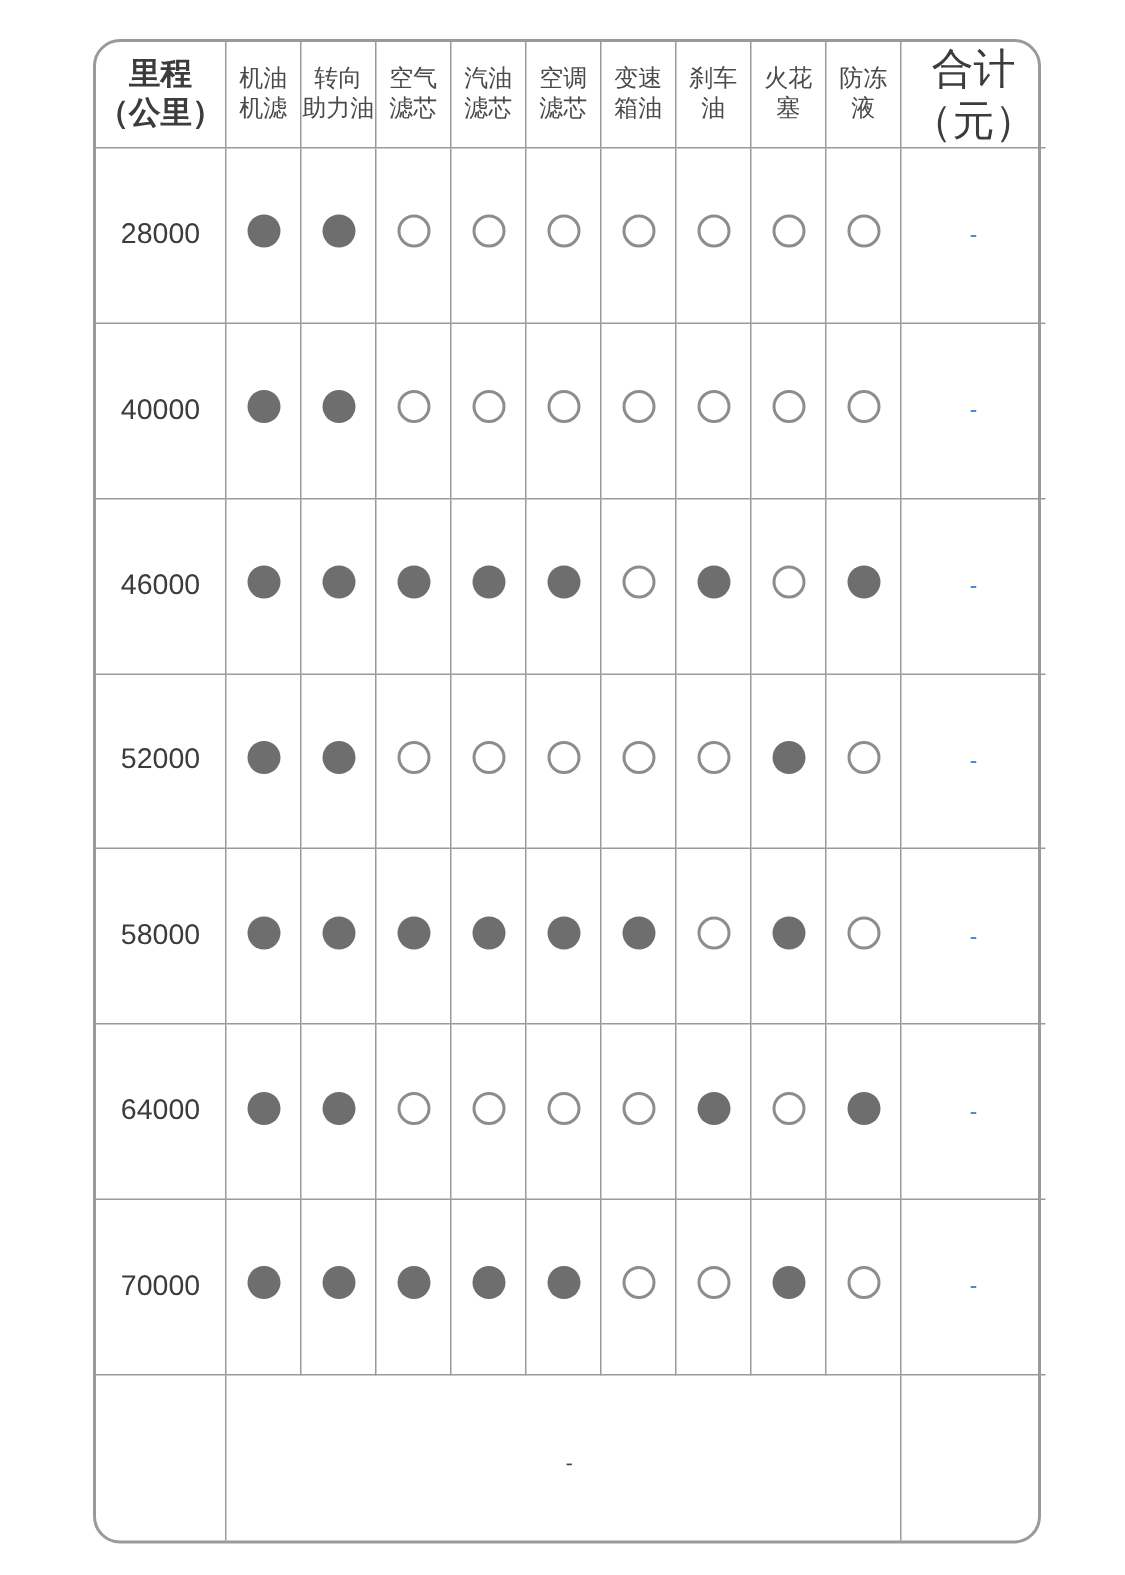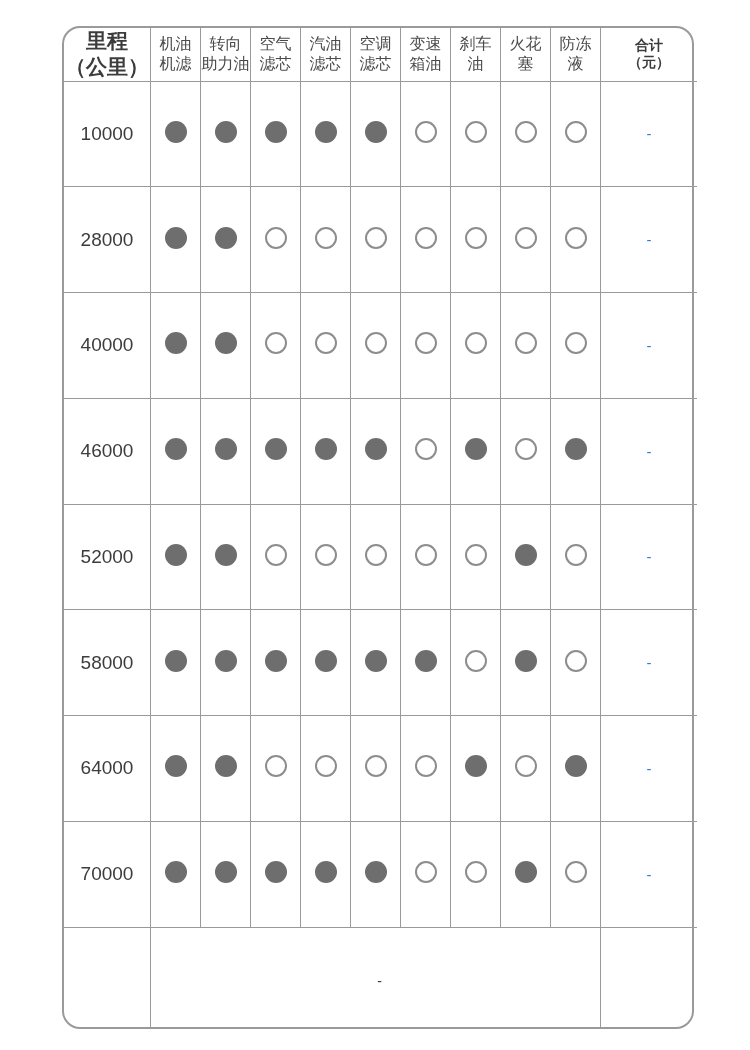--- a/index.html
+++ b/index.html
@@ -60,22 +60,22 @@
     font-weight: bold;
     line-height: 1.25;
     color: #3c3c3c;
   }
   .hdr-item {
     font-size: 16px;
     line-height: 1.25;
     color: #4a4a4a;
   }
   .hdr-total {
-    font-size: 14px;
-    font-weight: bold;
+    font-size: 28px;
+    font-weight: normal;
     line-height: 1.25;
     color: #3c3c3c;
   }
   .mileage-cell {
     font-size: 19px;
     color: #3c3c3c;
   }
   .dot {
     display: inline-block;
     width: 22px;
@@ -157,33 +157,20 @@
           <div class="hdr-item">液</div>
         </th>
         <th class="col-total">
           <div class="hdr-total">合计</div>
           <div class="hdr-total">（元）</div>
         </th>
       </tr>
     </thead>
     <tbody id="tbody">
         <tr>
-          <td class="col-mileage mileage-cell">10000</td>
-          <td class="col-item"><span class="dot filled"></span></td>
-          <td class="col-item"><span class="dot filled"></span></td>
-          <td class="col-item"><span class="dot filled"></span></td>
-          <td class="col-item"><span class="dot filled"></span></td>
-          <td class="col-item"><span class="dot filled"></span></td>
-          <td class="col-item"><span class="dot empty"></span></td>
-          <td class="col-item"><span class="dot empty"></span></td>
-          <td class="col-item"><span class="dot empty"></span></td>
-          <td class="col-item"><span class="dot empty"></span></td>
-          <td class="col-total total-cell dash-blue">-</td>
-        </tr>
-        <tr>
           <td class="col-mileage mileage-cell">28000</td>
           <td class="col-item"><span class="dot filled"></span></td>
           <td class="col-item"><span class="dot filled"></span></td>
           <td class="col-item"><span class="dot empty"></span></td>
           <td class="col-item"><span class="dot empty"></span></td>
           <td class="col-item"><span class="dot empty"></span></td>
           <td class="col-item"><span class="dot empty"></span></td>
           <td class="col-item"><span class="dot empty"></span></td>
           <td class="col-item"><span class="dot empty"></span></td>
           <td class="col-item"><span class="dot empty"></span></td>

